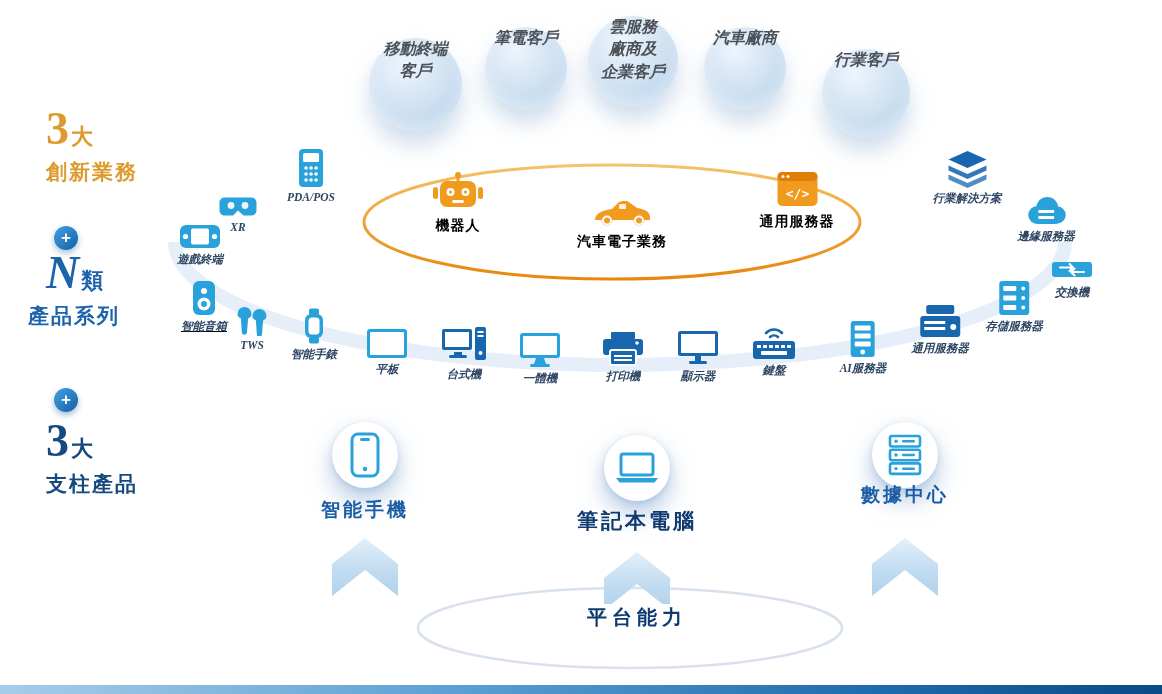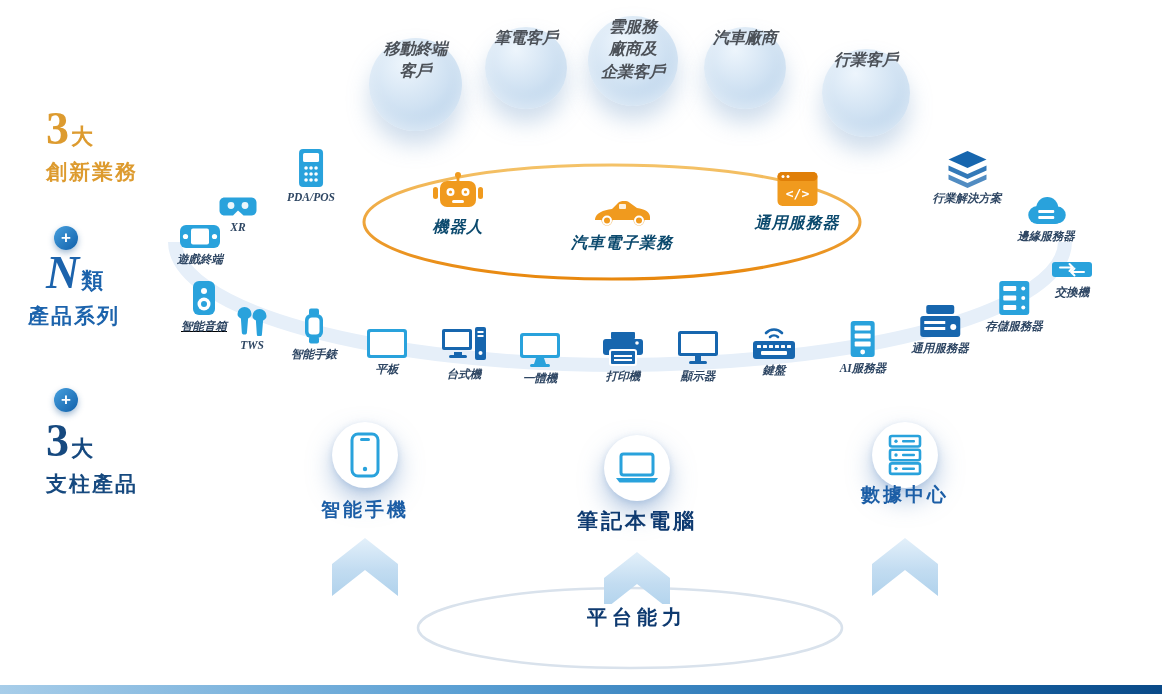--- a/index.html
+++ b/index.html
@@ -44,22 +44,22 @@
     font-family:"Liberation Serif", serif; font-style:italic; font-weight:bold;
     font-size:11.5px; color:#2e4663; white-space:nowrap;
   }
 
   
   .innov {
     position:absolute; transform:translateX(-50%);
     display:flex; flex-direction:column; align-items:center; gap:5px;
   }
   .innov .ilabel {
-    font-family:"Liberation Serif", serif; font-style:italic; font-weight:bold;
-    font-size:16px; color:#0c4a6e; white-space:nowrap; letter-spacing:1px;
+    font-family:"Liberation Serif", serif; font-weight:bold;
+    font-size:14px; color:#000000; white-space:nowrap; letter-spacing:1px;
   }
 
   
   .pillar-circle {
     position:absolute; width:66px; height:66px; border-radius:50%; background:#fff;
     box-shadow:0 12px 24px rgba(110,150,200,.5), 0 2px 6px rgba(110,150,200,.28);
     display:flex; align-items:center; justify-content:center;
   }
   .pillar-label {
     position:absolute; transform:translateX(-50%);

